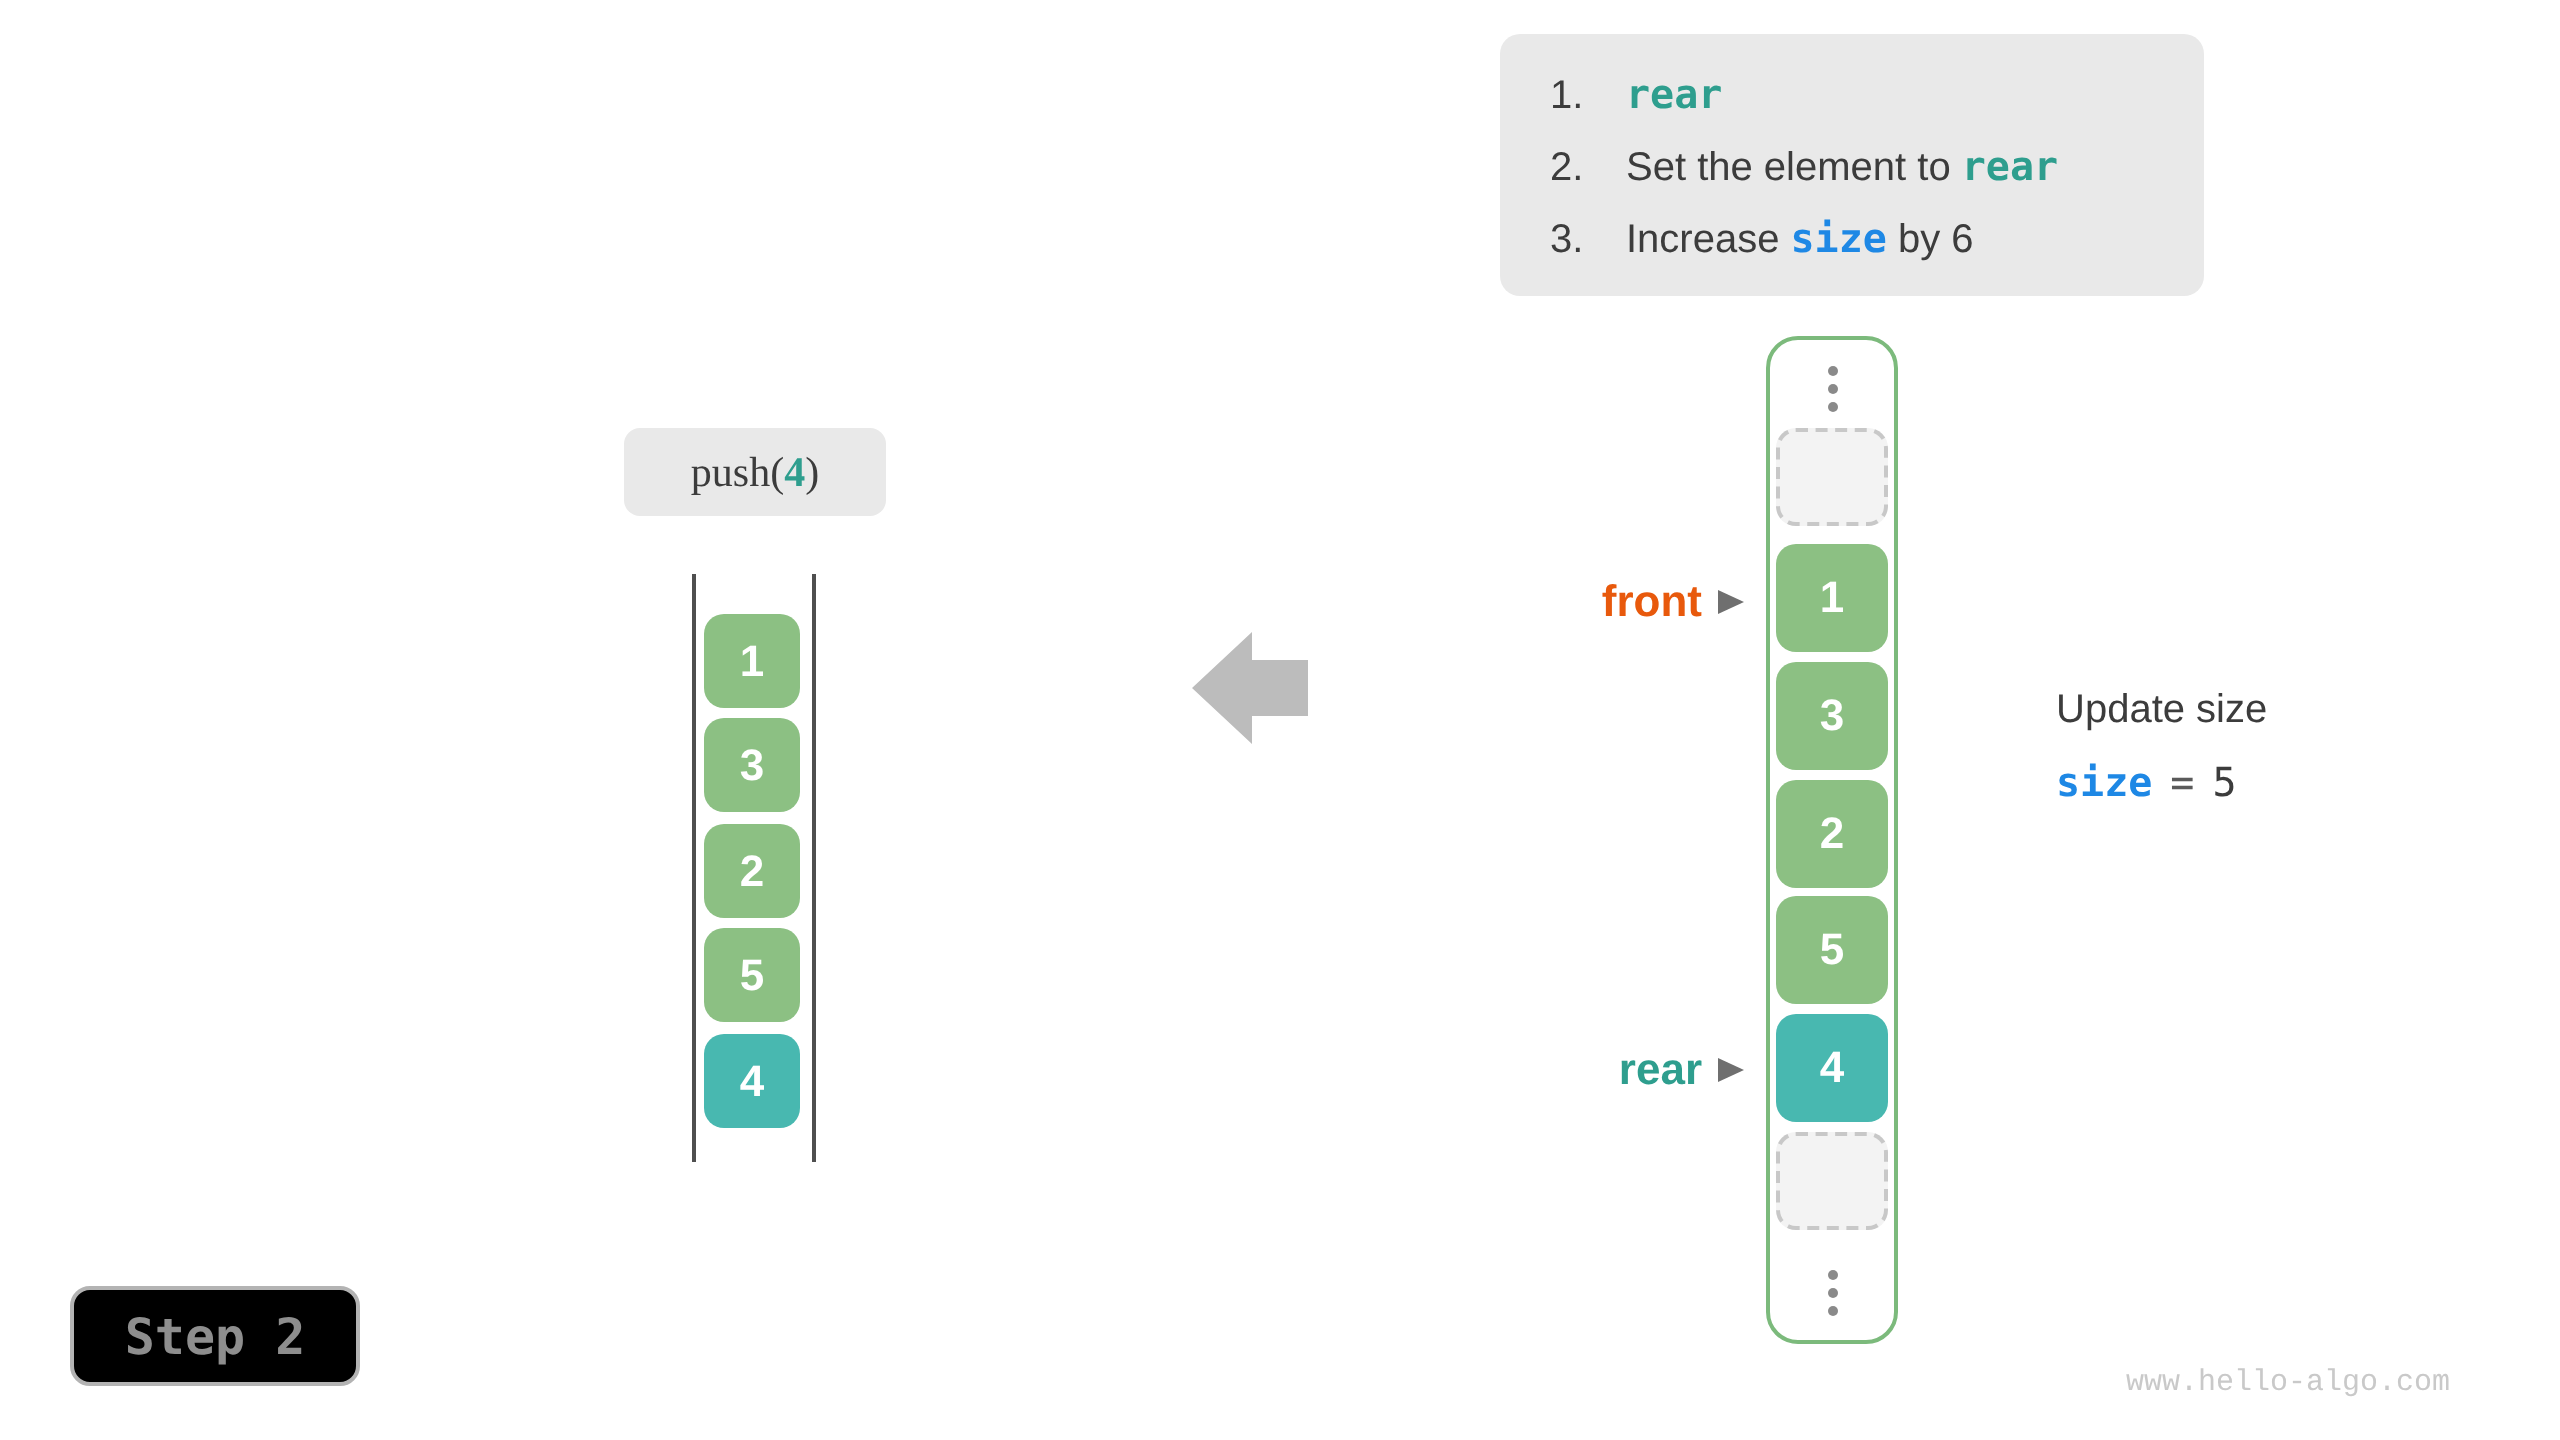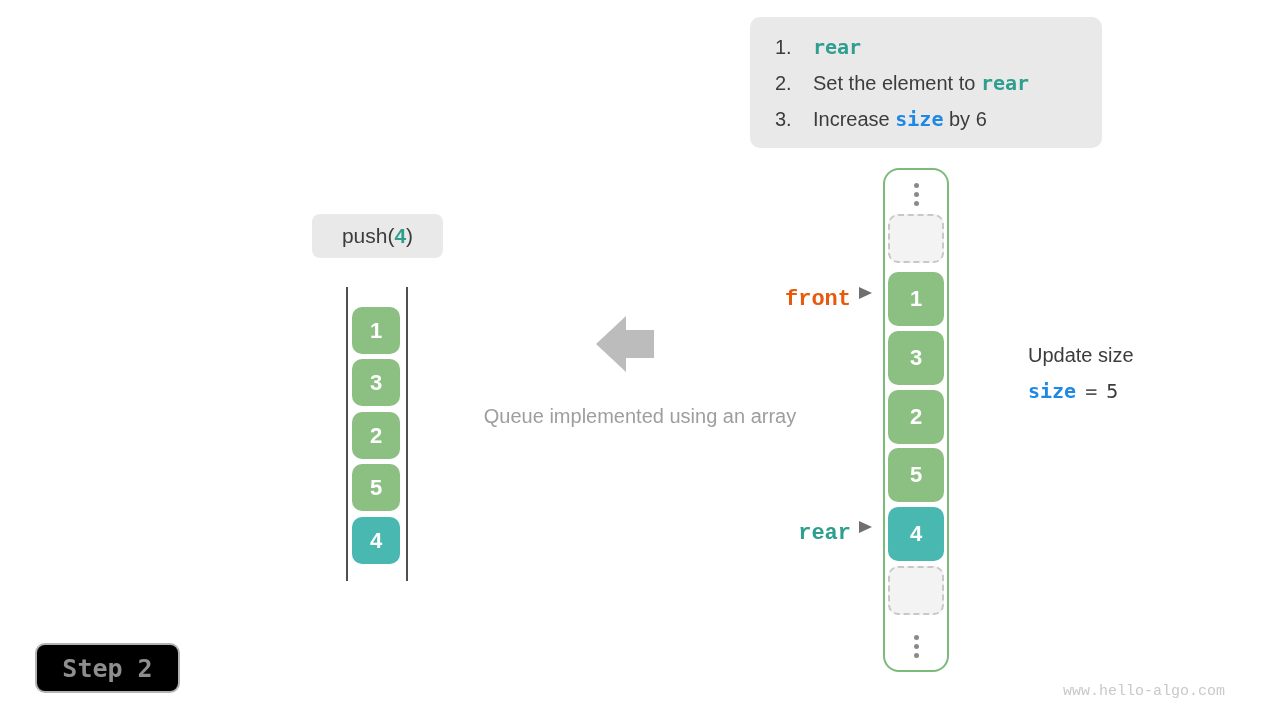--- a/index.html
+++ b/index.html
@@ -48,21 +48,21 @@
   
   .push-label {
     position: absolute;
     left: 312px; top: 214px;
     width: 131px; height: 44px;
     background: #e9e9e9;
     border-radius: 8px;
     display: flex;
     align-items: center;
     justify-content: center;
-    font-family: Liberation Sans, sans-serif;
+    font-family: Liberation Serif, serif;
     font-size: 21px;
     color: #3c3c3c;
   }
   .push-label .arg { color: #2e9e8e; font-weight: bold; }
 
   
   .stack-wall {
     position: absolute;
     width: 2px; height: 294px;
     top: 287px;
@@ -132,23 +132,24 @@
   .empty-cell.top { top: 44px; }
   .empty-cell.bottom { top: 396px; }
   .rcell { left: 3px; width: 56px; height: 54px; }
   .r0 { top: 102px; } .r1 { top: 161px; } .r2 { top: 220px; }
   .r3 { top: 278px; } .r4 { top: 337px; }
 
   
   .pointer {
     position: absolute;
     display: flex;
+    align-items: center;
     justify-content: flex-end;
     gap: 8px;
-    font-family: Liberation Mono, monospace;
+    font-family: Liberation Sans, sans-serif;
     font-weight: bold;
     font-size: 22px;
     height: 28px;
   }
   .pointer.front { left: 740px; top: 287px; width: 132px; color: #e8590c; }
   .pointer.rear  { left: 740px; top: 521px; width: 132px; color: #2e9e8e; }
   .arrowhead {
     width: 0; height: 0;
     border-left: 13px solid #6f6f6f;
     border-top: 6px solid transparent;
@@ -228,21 +229,20 @@
   <div class="stack-wall right"></div>
   <div class="cell lcell l0">1</div>
   <div class="cell lcell l1">3</div>
   <div class="cell lcell l2">2</div>
   <div class="cell lcell l3">5</div>
   <div class="cell lcell l4 teal">4</div>
 
   <svg class="flow-arrow" viewBox="0 0 58 62">
     <path d="M58 17 L30 17 L30 3 L0 31 L30 59 L30 45 L58 45 Z" fill="#bcbcbc"></path>
   </svg>
-  <div class="caption">Queue implemented using an array</div>
 
   <div class="array-frame">
     <div class="dots top">
       <span class="dot"></span>
       <span class="dot"></span>
       <span class="dot"></span>
     </div>
     <div class="empty-cell top"></div>
     <div class="cell rcell r0">1</div>
     <div class="cell rcell r1">3</div>

